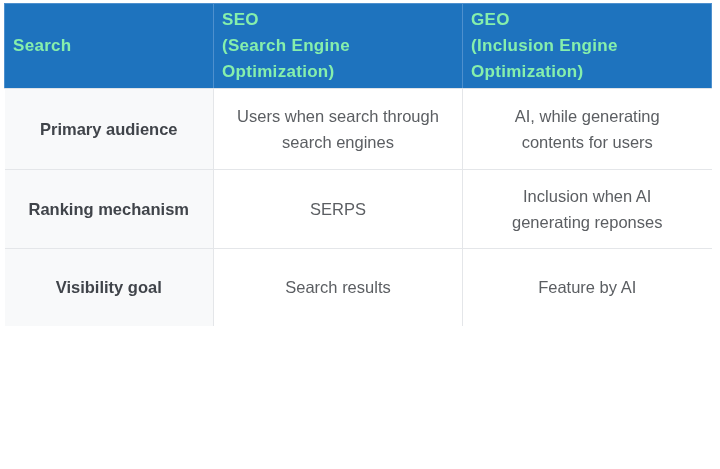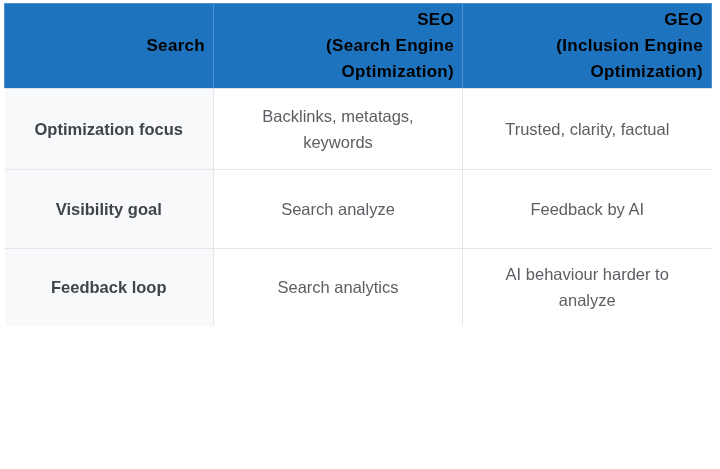--- a/index.html
+++ b/index.html
@@ -26,26 +26,26 @@
     width: 707px;
   }
   col.c-feature { width: 209px; }
   col.c-seo     { width: 249px; }
   col.c-geo     { width: 249px; }
 
   th {
     background: #1e73be;
     border: 1px solid #4e90ce;
     border-bottom: 1px solid #dfe3e8;
-    color: #000000;
+    color: #86efac;
     font-size: 17px;
     font-weight: 700;
     letter-spacing: 0.3px;
     line-height: 26px;
-    text-align: right;
+    text-align: left;
     vertical-align: middle;
     white-space: pre-line;
     padding: 3px 8px;
     height: 85px;
     box-sizing: border-box;
   }
   td {
     border: 1px solid #e4e6e9;
     background: #ffffff;
     color: #5b5e62;
@@ -89,31 +89,32 @@
         <th>SEO
 (Search Engine
 Optimization)</th>
         <th>GEO
 (Inclusion Engine
 Optimization)</th>
       </tr>
     </thead>
     <tbody>
       <tr>
-        <td class="feature">Optimization focus</td>
-        <td>Backlinks, metatags,
-keywords</td>
-        <td>Trusted, clarity, factual</td>
+        <td class="feature">Primary audience</td>
+        <td>Users when search through
+search engines</td>
+        <td>AI, while generating
+contents for users</td>
+      </tr>
+      <tr>
+        <td class="feature">Ranking mechanism</td>
+        <td>SERPS</td>
+        <td>Inclusion when AI
+generating reponses</td>
       </tr>
       <tr>
         <td class="feature">Visibility goal</td>
-        <td>Search analyze</td>
-        <td>Feedback by AI</td>
-      </tr>
-      <tr>
-        <td class="feature">Feedback loop</td>
-        <td>Search analytics</td>
-        <td>AI behaviour harder to
-analyze</td>
+        <td>Search results</td>
+        <td>Feature by AI</td>
       </tr>
     </tbody>
   </table>
 </div>
 
 </body></html>

